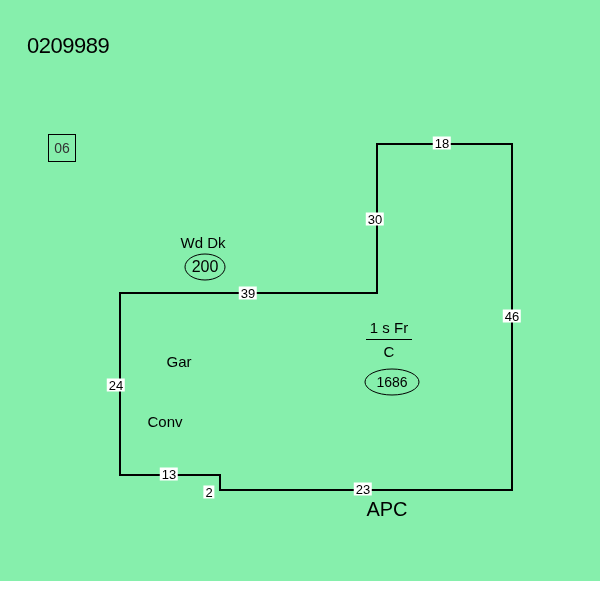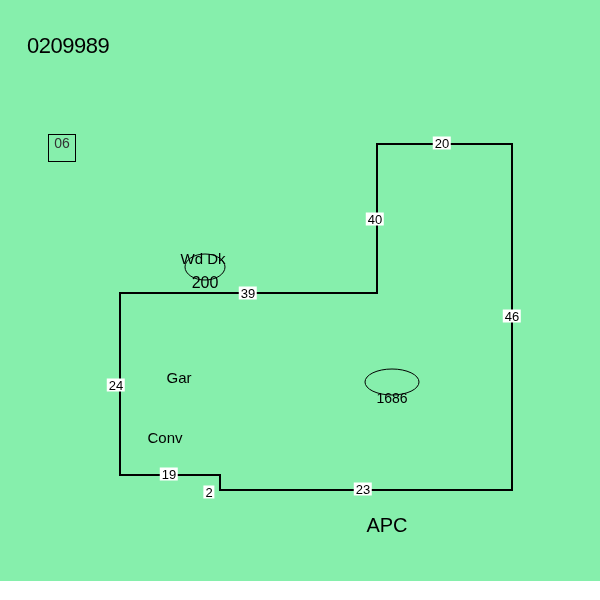--- a/index.html
+++ b/index.html
@@ -30,20 +30,21 @@
     white-space: nowrap;
   }
   .nbhd-box {
     position: absolute;
     left: 48px;
     top: 134px;
     width: 26px;
     height: 26px;
     border: 1px solid #000;
     display: flex;
+    align-items: center;
     justify-content: center;
     font-size: 14px;
     color: #333;
   }
   
   .dim {
     position: absolute;
     transform: translate(-50%, -50%);
     font-size: 13px;
     line-height: 1;
@@ -61,21 +62,20 @@
   .dim-2  { left: 209px; top: 492px; }
   .dim-39 { left: 363px; top: 489px; }
   
   .area-label {
     position: absolute;
     transform: translate(-50%, -50%);
     font-size: 15px;
     line-height: 1;
     white-space: nowrap;
     color: #000;
-    margin-top: 16px;
   }
   .lbl-wddk { left: 203px; top: 242px; }
   .lbl-gar  { left: 179px; top: 361px; }
   .lbl-conv { left: 165px; top: 421px; }
   .lbl-200  { left: 205px; top: 267px; font-size: 16px; }
   .lbl-1686 { left: 392px; top: 382px; font-size: 14px; }
   .lbl-apc  { left: 387px; top: 509px; font-size: 20px; text-align: right; }
   .fraction {
     position: absolute;
     left: 366px;
@@ -108,32 +108,36 @@
     <ellipse cx="205" cy="267" rx="20" ry="13" fill="none" stroke="#000000" stroke-width="1"></ellipse>
     <ellipse cx="392" cy="382" rx="27" ry="13" fill="none" stroke="#000000" stroke-width="1"></ellipse>
   </svg>
 
   <div class="file-number">0209989</div>
 
   <div class="nbhd-box">
     <span>06</span>
   </div>
 
-  <div class="dim dim-18">20</div>
-  <div class="dim dim-20">40</div>
+  <div class="dim dim-18">18</div>
+  <div class="dim dim-20">30</div>
   <div class="dim dim-46">46</div>
   <div class="dim dim-34">39</div>
   <div class="dim dim-24">24</div>
-  <div class="dim dim-13">19</div>
+  <div class="dim dim-13">13</div>
   <div class="dim dim-2">2</div>
   <div class="dim dim-39">23</div>
 
   <div class="area-label lbl-wddk">Wd Dk</div>
   <div class="area-label lbl-200">200</div>
   <div class="area-label lbl-gar">Gar</div>
   <div class="area-label lbl-conv">Conv</div>
 
+  <div class="fraction">
+    <span class="frac-top">1 s Fr</span>
+    <span class="frac-bottom">C</span>
+  </div>
 
   <div class="area-label lbl-1686">1686</div>
 
   <div class="area-label lbl-apc">APC</div>
 
 </div>
 
 </body></html>

